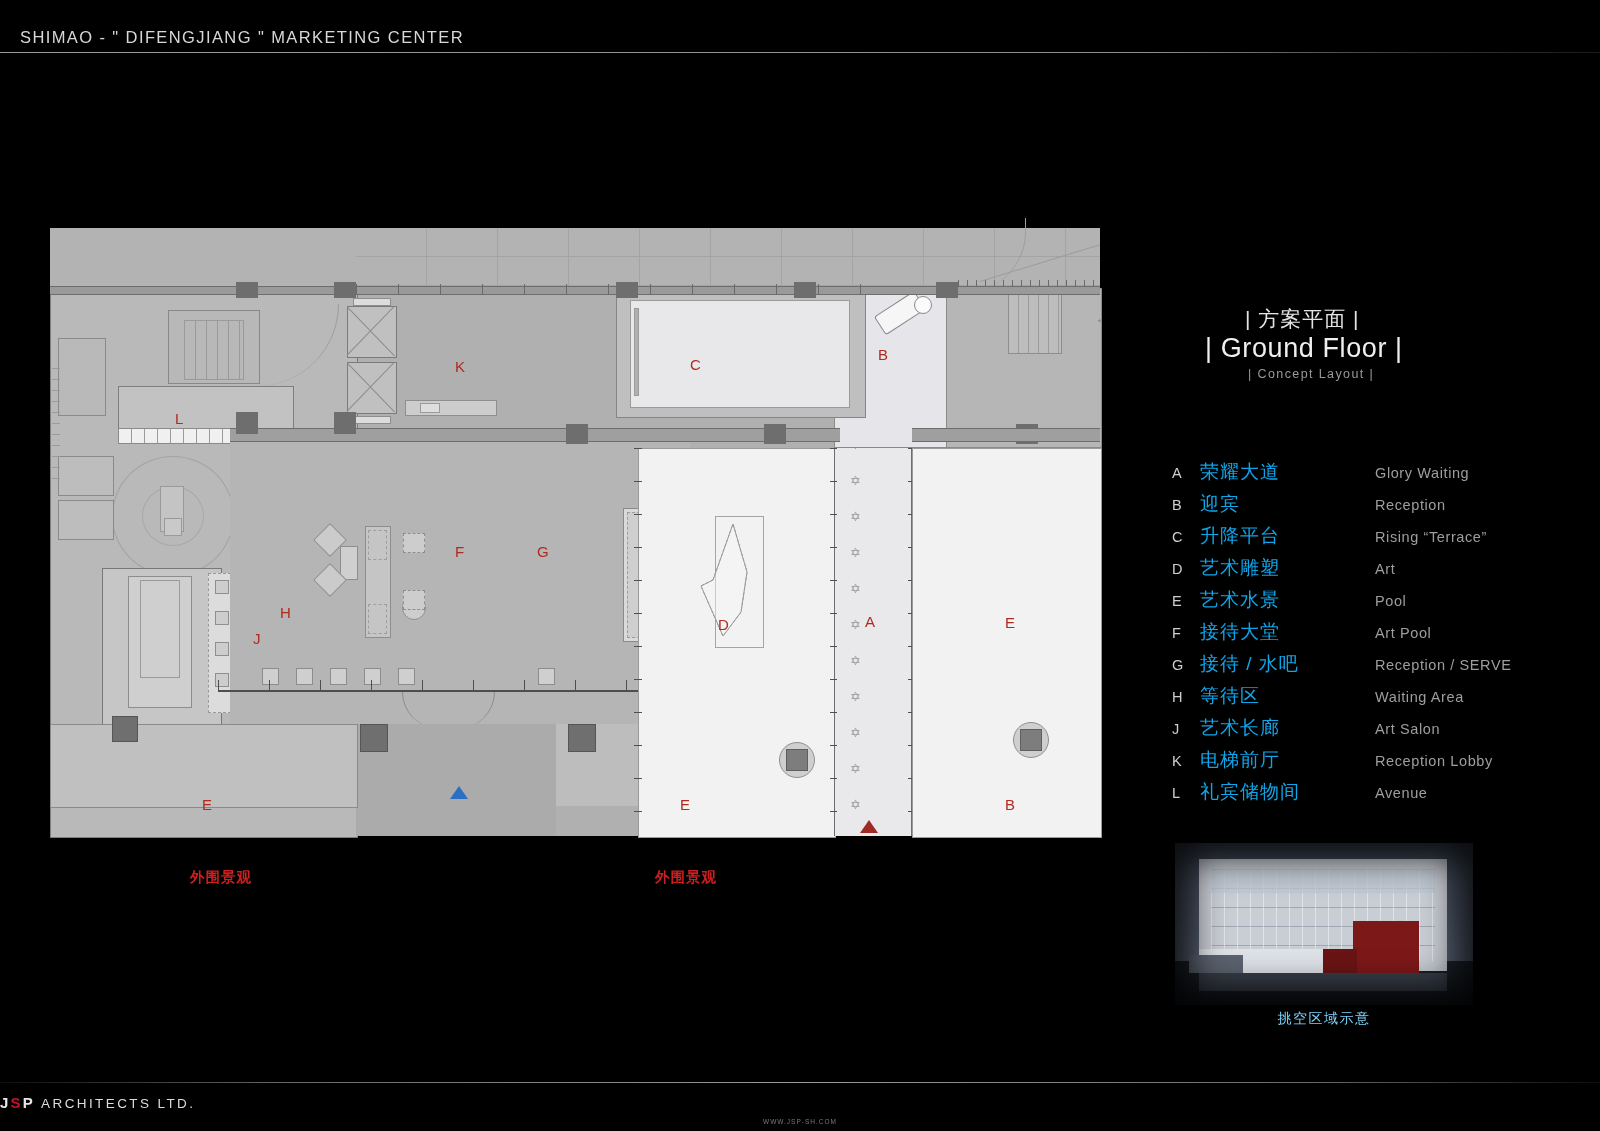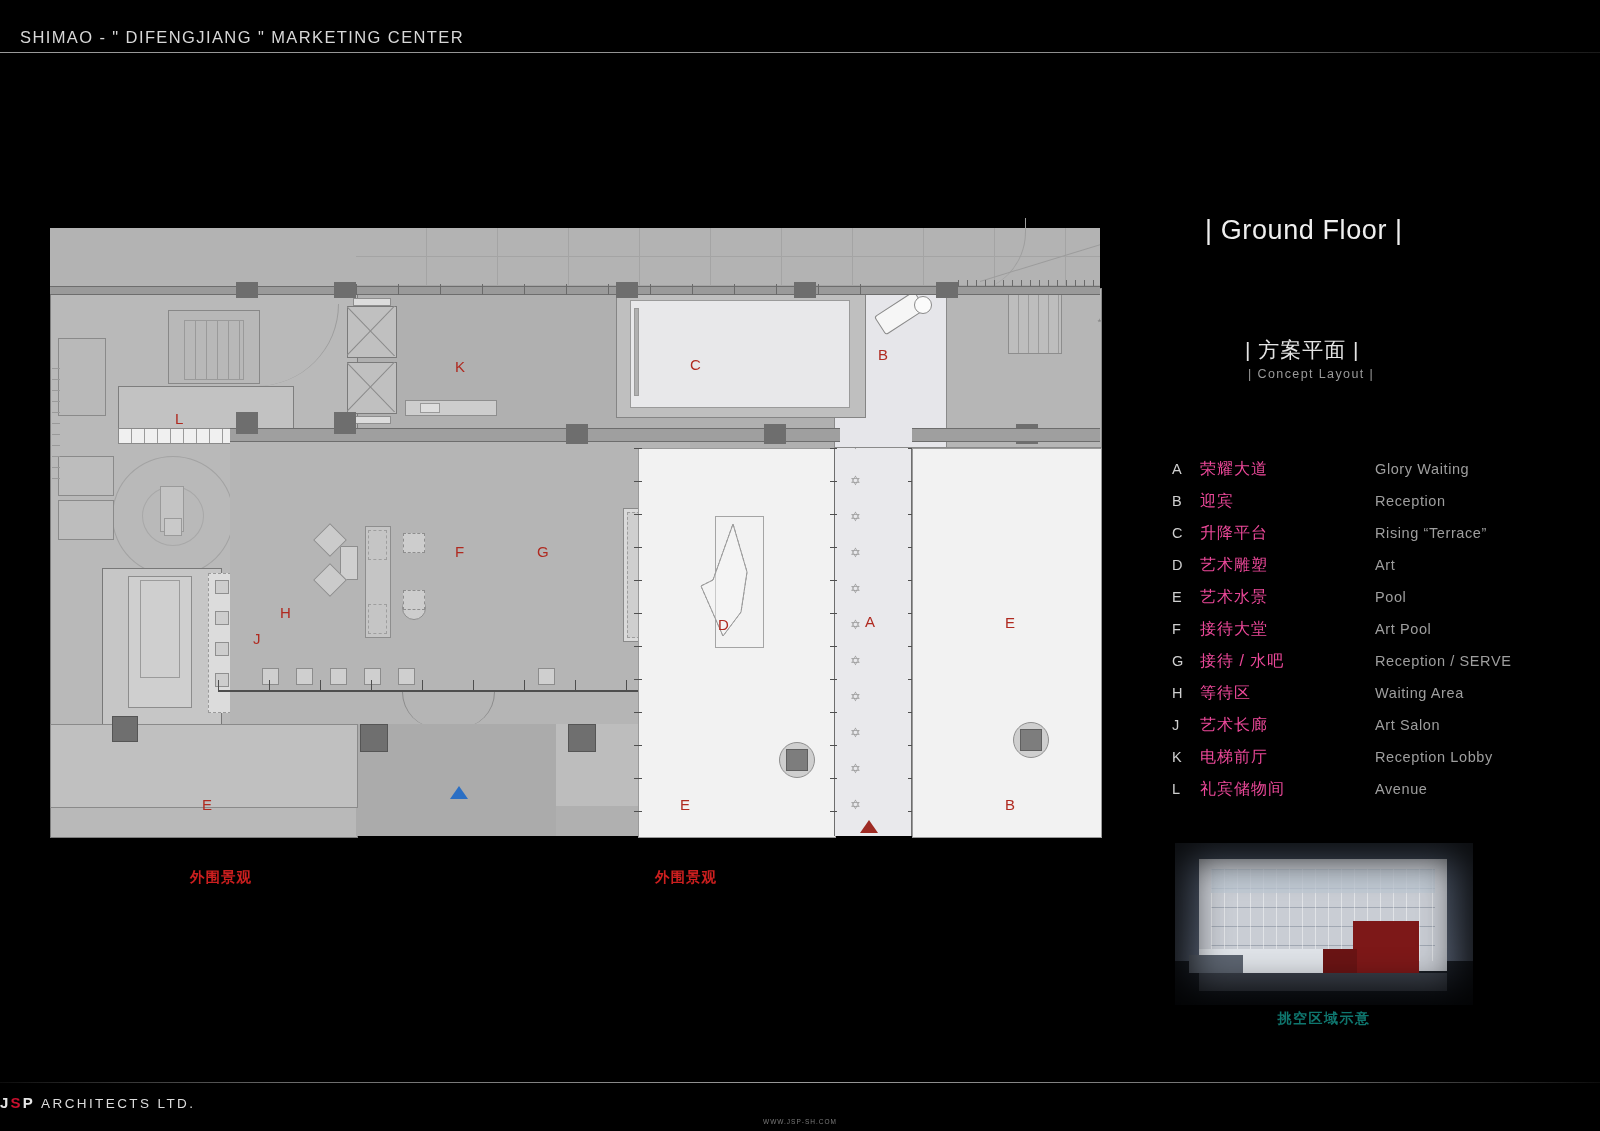--- a/index.html
+++ b/index.html
@@ -45,31 +45,31 @@
   }
   #panel-sub-en{
     padding-left:88px;margin-top:3px;
     font-size:12.5px;color:#9a9a9a;letter-spacing:1.4px;font-weight:300;
   }
 
   
   #legend{margin-top:78px;padding-left:12px;}
   .leg-row{display:flex;align-items:baseline;height:32px;}
   .leg-key{width:28px;font-size:14.5px;color:#cfcfcf;font-weight:300;}
-  .leg-cn{width:175px;font-size:16px;color:#ec4899;font-weight:300;letter-spacing:1px;}
+  .leg-cn{width:175px;font-size:19px;color:#0ea5e9;font-weight:300;letter-spacing:1px;}
   .leg-en{font-size:14.5px;color:#9e9e9e;font-weight:300;letter-spacing:0.6px;white-space:nowrap;}
 
   
   #thumb-wrap{position:absolute;left:1175px;top:843px;width:298px;height:162px;}
   #thumb{position:relative;width:100%;height:100%;overflow:hidden;
          background:linear-gradient(#2b3340 0%,#39414d 42%,#1f242c 100%);}
   .tb{position:absolute;}
   #thumb-caption{
     position:absolute;left:1175px;top:1010px;width:298px;text-align:center;
-    font-size:14px;color:#0f766e;font-weight:700;letter-spacing:1.5px;
+    font-size:14px;color:#7dd3fc;font-weight:400;letter-spacing:1.5px;
   }
 
   
   #plan{position:absolute;left:50px;top:228px;width:1050px;height:608px;}
   .pl{position:absolute;}              
   .lbl{position:absolute;color:#b02a20;font-size:15px;font-weight:400;
        font-family:"Liberation Sans",sans-serif;}
 
   .site-note{position:absolute;color:#cc1f1f;font-size:14.5px;font-weight:bold;letter-spacing:1px;}
   .star{position:absolute;color:#9c9c9c;font-size:13px;line-height:13px;}
@@ -287,22 +287,22 @@
         <div class="lbl" style="left: 955px; top: 386px;">E</div>
         <div class="lbl" style="left: 152px; top: 568px;">E</div>
         <div class="lbl" style="left: 630px; top: 568px;">E</div>
         <div class="lbl" style="left: 955px; top: 568px;">B</div>
       </div>
   </div>
 
   <div id="site-notes"></div>
 
   <div id="panel">
+    <div id="panel-sub-cn">| 方案平面 |</div>
     <div id="panel-title">| Ground Floor |</div>
-    <div id="panel-sub-cn">| 方案平面 |</div>
     <div id="panel-sub-en">| Concept  Layout |</div>
 
     <div id="legend">
         <div class="leg-row">
           <div class="leg-key">A</div>
           <div class="leg-cn">荣耀大道</div>
           <div class="leg-en">Glory Waiting</div>
         </div>
         <div class="leg-row">
           <div class="leg-key">B</div>

